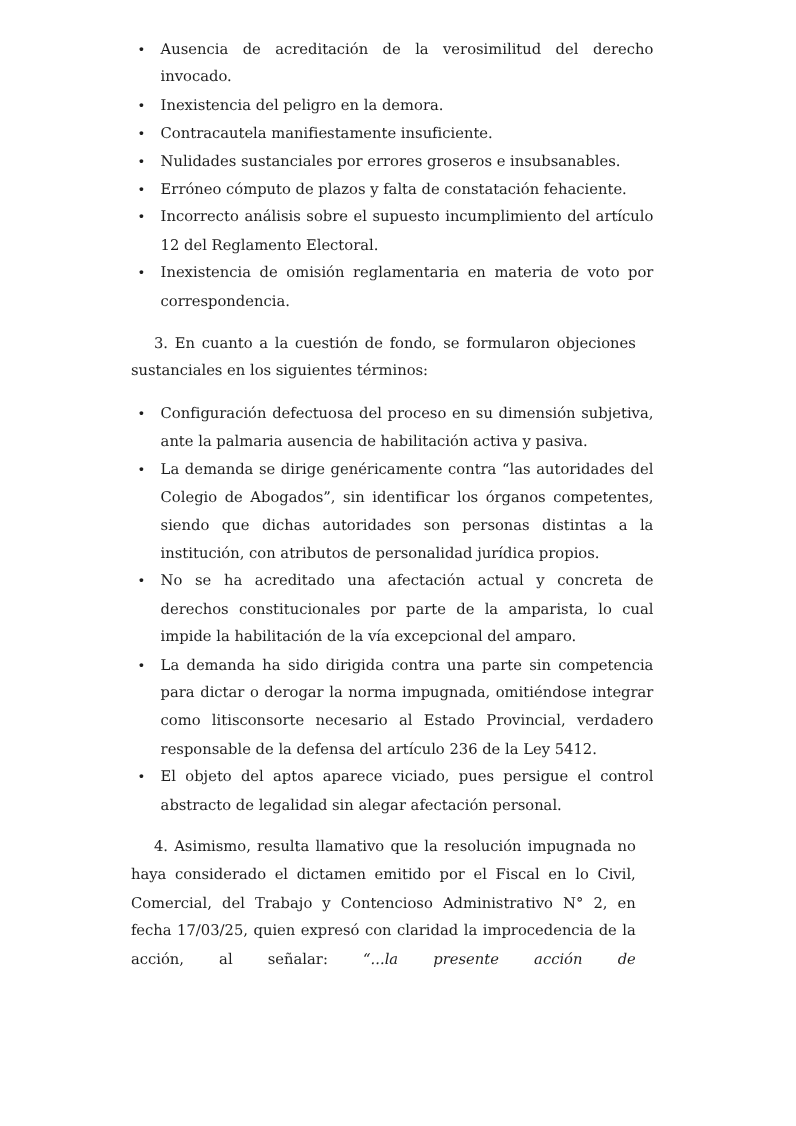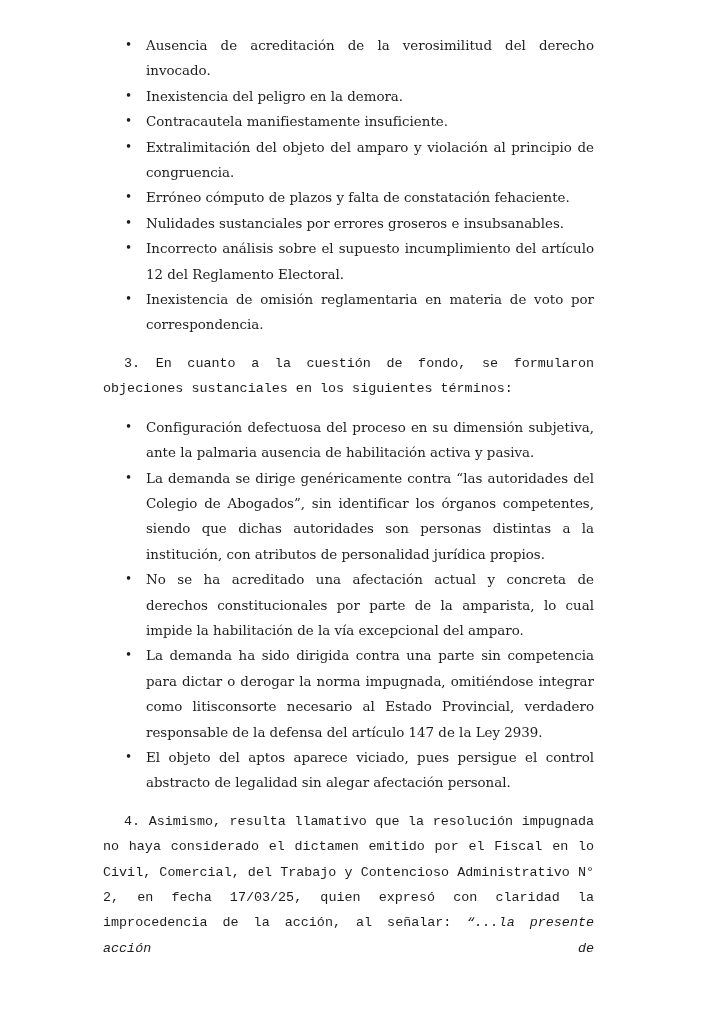--- a/index.html
+++ b/index.html
@@ -33,52 +33,50 @@
     text-align: justify;
   }
   ul.bullets li::before {
     content: "\2022";
     position: absolute;
     left: -21px;
     top: 0;
     font-size: 12px;
   }
   p.para {
-    margin: 13px 0;
+    margin: 13px 16px;
     text-indent: 21px;
-    font-family: Liberation Mono, monospace;
   }
   p.para-last {
     text-align-last: justify;
   }
   .quote-italic {
     font-style: italic;
   }
 </style>
 </head>
 <body>
 
 <div class="page">
 
   <ul class="bullets">
     <li>Ausencia de acreditación de la verosimilitud del derecho invocado.</li>
     <li>Inexistencia del peligro en la demora.</li>
     <li>Contracautela manifiestamente insuficiente.</li>
-    <li>Extralimitación del objeto del amparo y violación al principio de congruencia.</li>
+    <li>Nulidades sustanciales por errores groseros e insubsanables.</li>
     <li>Erróneo cómputo de plazos y falta de constatación fehaciente.</li>
-    <li>Nulidades sustanciales por errores groseros e insubsanables.</li>
     <li>Incorrecto análisis sobre el supuesto incumplimiento del artículo 12 del Reglamento Electoral.</li>
     <li>Inexistencia de omisión reglamentaria en materia de voto por correspondencia.</li>
   </ul>
 
   <p class="para">3. En cuanto a la cuestión de fondo, se formularon objeciones sustanciales en los siguientes términos:</p>
 
   <ul class="bullets">
     <li>Configuración defectuosa del proceso en su dimensión subjetiva, ante la palmaria ausencia de habilitación activa y pasiva.</li>
     <li>La demanda se dirige genéricamente contra “las autoridades del Colegio de Abogados”, sin identificar los órganos competentes, siendo que dichas autoridades son personas distintas a la institución, con atributos de personalidad jurídica propios.</li>
     <li>No se ha acreditado una afectación actual y concreta de derechos constitucionales por parte de la amparista, lo cual impide la habilitación de la vía excepcional del amparo.</li>
-    <li>La demanda ha sido dirigida contra una parte sin competencia para dictar o derogar la norma impugnada, omitiéndose integrar como litisconsorte necesario al Estado Provincial, verdadero responsable de la defensa del artículo 147 de la Ley 2939.</li>
+    <li>La demanda ha sido dirigida contra una parte sin competencia para dictar o derogar la norma impugnada, omitiéndose integrar como litisconsorte necesario al Estado Provincial, verdadero responsable de la defensa del artículo 236 de la Ley 5412.</li>
     <li>El objeto del aptos aparece viciado, pues persigue el control abstracto de legalidad sin alegar afectación personal.</li>
   </ul>
 
   <p class="para para-last"><span>4. Asimismo, resulta llamativo que la resolución impugnada no haya considerado el dictamen emitido por el Fiscal en lo Civil, Comercial, del Trabajo y Contencioso Administrativo N° 2, en fecha 17/03/25, quien expresó con claridad la improcedencia de la acción, al señalar: </span><span class="quote-italic">“...la presente acción de</span></p>
 
 </div>
 
 </body></html>

